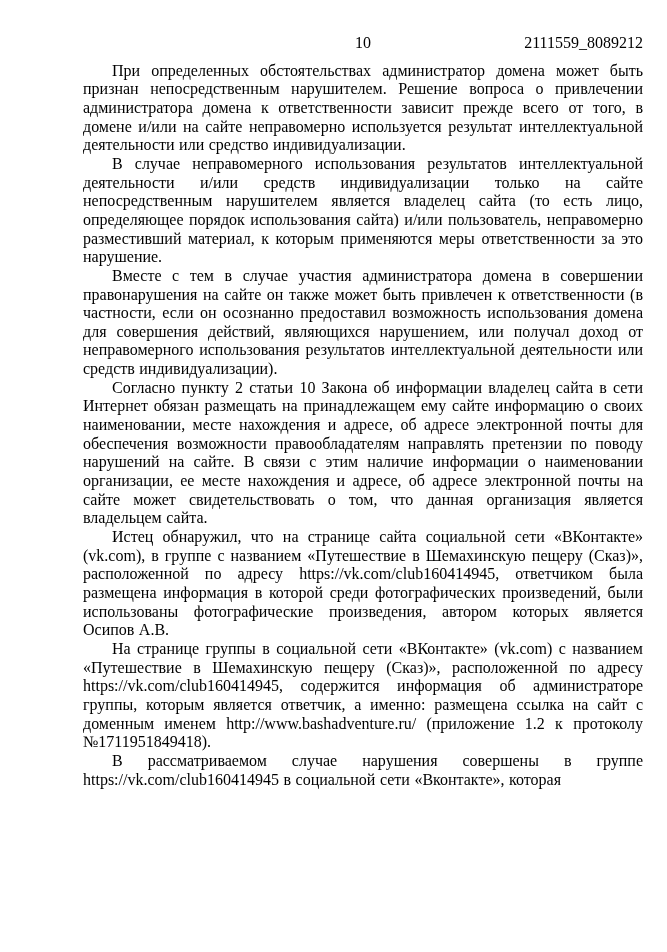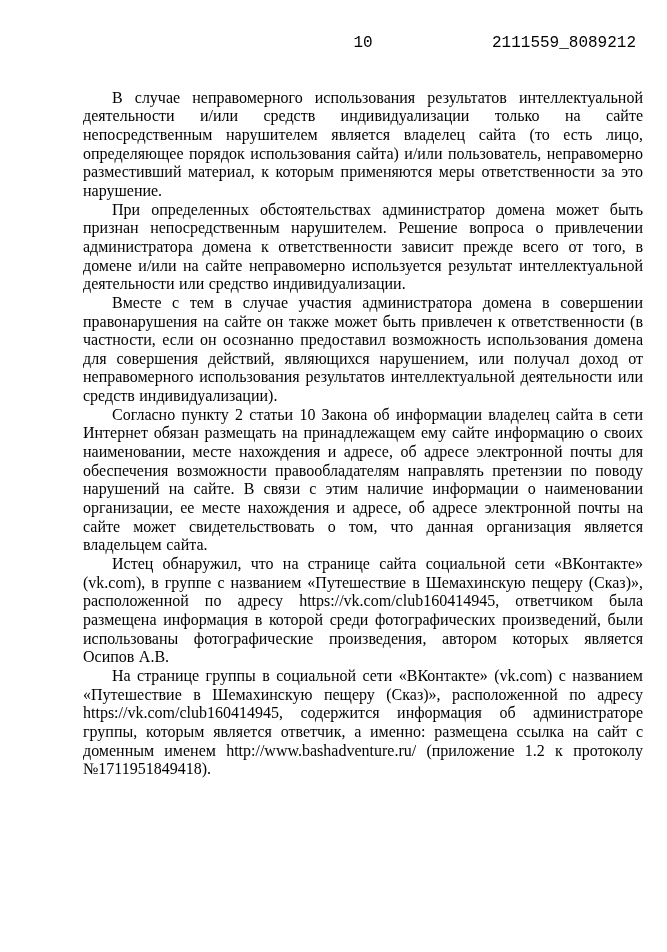--- a/index.html
+++ b/index.html
@@ -16,49 +16,49 @@
     color: #000000;
     font-family: "Liberation Serif", "DejaVu Serif", serif;
     font-size: 16px;
     line-height: 18.65px;
     padding: 34px 24px 0 83px;
     overflow: hidden;
   }
   .page-header {
     position: relative;
     height: 18.65px;
-    margin-bottom: 36px;
-    font-family: Liberation Mono, monospace;
+    margin-bottom: 9px;
   }
   .page-header .page-number {
     text-align: center;
   }
   .page-header .doc-id {
     position: absolute;
     top: 0;
-    right: 7px;
+    right: 0;
     white-space: nowrap;
   }
   .doc-body p {
     margin: 0;
     text-indent: 29px;
     text-align: justify;
     word-spacing: 0.5px;
   }
 </style>
 </head>
 <body>
 
 <div class="page">
   <div class="page-header">
     <div class="page-number">10</div>
     <div class="doc-id">2111559_8089212</div>
   </div>
 
   <div class="doc-body">
+    <p>При определенных обстоятельствах администратор домена может быть признан непосредственным нарушителем. Решение вопроса о привлечении администратора домена к ответственности зависит прежде всего от того, в домене и/или на сайте неправомерно используется результат интеллектуальной деятельности или средство индивидуализации.</p>
     <p>В случае неправомерного использования результатов интеллектуальной деятельности и/или средств индивидуализации только на сайте непосредственным нарушителем является владелец сайта (то есть лицо, определяющее порядок использования сайта) и/или пользователь, неправомерно разместивший материал, к которым применяются меры ответственности за это нарушение.</p>
-    <p>При определенных обстоятельствах администратор домена может быть признан непосредственным нарушителем. Решение вопроса о привлечении администратора домена к ответственности зависит прежде всего от того, в домене и/или на сайте неправомерно используется результат интеллектуальной деятельности или средство индивидуализации.</p>
     <p>Вместе с тем в случае участия администратора домена в совершении правонарушения на сайте он также может быть привлечен к ответственности (в частности, если он осознанно предоставил возможность использования домена для совершения действий, являющихся нарушением, или получал доход от неправомерного использования результатов интеллектуальной деятельности или средств индивидуализации).</p>
     <p>Согласно пункту 2 статьи 10 Закона об информации владелец сайта в сети Интернет обязан размещать на принадлежащем ему сайте информацию о своих наименовании, месте нахождения и адресе, об адресе электронной почты для обеспечения возможности правообладателям направлять претензии по поводу нарушений на сайте. В связи с этим наличие информации о наименовании организации, ее месте нахождения и адресе, об адресе электронной почты на сайте может свидетельствовать о том, что данная организация является владельцем сайта.</p>
     <p>Истец обнаружил, что на странице сайта социальной сети «ВКонтакте» (vk.com), в группе с названием «Путешествие в Шемахинскую пещеру (Сказ)», расположенной по адресу https://vk.com/club160414945, ответчиком была размещена информация в которой среди фотографических произведений, были использованы фотографические произведения, автором которых является Осипов А.В.</p>
     <p>На странице группы в социальной сети «ВКонтакте» (vk.com) с названием «Путешествие в Шемахинскую пещеру (Сказ)», расположенной по адресу https://vk.com/club160414945, содержится информация об администраторе группы, которым является ответчик, а именно: размещена ссылка на сайт с доменным именем http://www.bashadventure.ru/ (приложение 1.2 к протоколу №1711951849418).</p>
+    <p>В рассматриваемом случае нарушения совершены в группе https://vk.com/club160414945 в социальной сети «Вконтакте», которая</p>
   </div>
 </div>
 
 </body></html>

